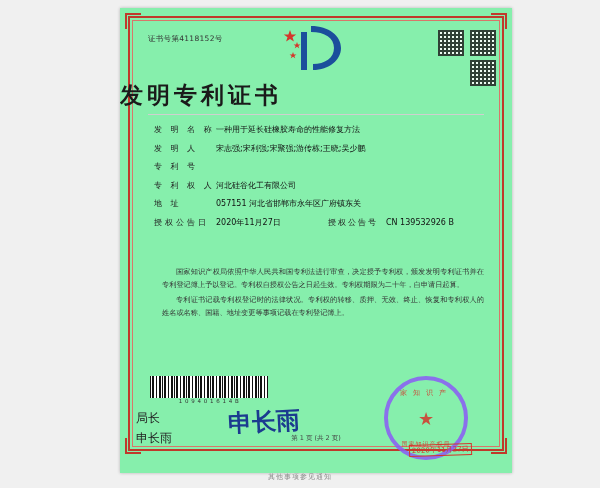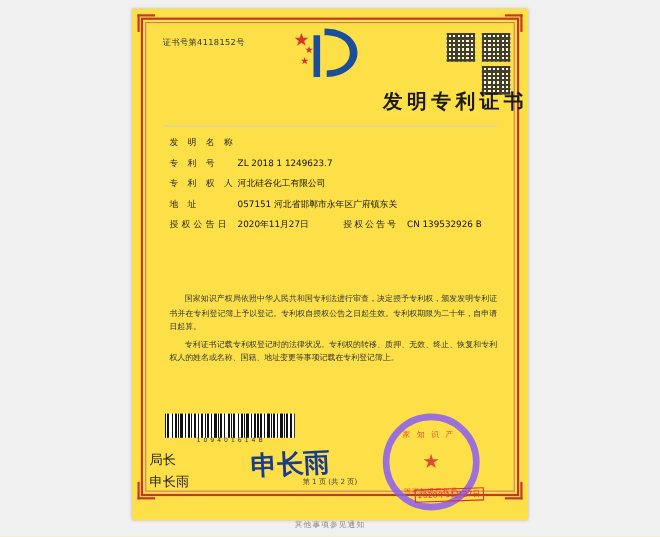--- a/index.html
+++ b/index.html
@@ -5,22 +5,22 @@
   html,body{margin:0;padding:0;}
   body{
     width:600px;height:488px;
     background:#f0f0f0;
     font-family:"DejaVu Sans","Liberation Sans",sans-serif;
     overflow:hidden;
   }
   .page{
     position:absolute;
     left:120px;top:8px;
-    width:360px;height:465px;
-    background:#fde047;
+    width:392px;height:465px;
+    background:#86efac;
     box-shadow:0 0 3px rgba(0,0,0,.25);
     overflow:hidden;
     text-decoration:underline;
   }
   
   .border-outer{
     position:absolute;left:8px;top:8px;right:8px;bottom:22px;
     border:2px solid #c0392b;
   }
   .border-inner{
@@ -51,43 +51,43 @@
   .qr.q1{right:48px;top:22px;}
   .qr.q2{right:16px;top:22px;}
   .qr.q3{right:16px;top:52px;}
 
   
   .logo{
     position:absolute;left:50%;top:14px;transform:translateX(-50%);
     width:70px;height:52px;
   }
   .title{
-    position:absolute;left:0;right:0;top:72px;text-align:right;
+    position:absolute;left:0;right:0;top:72px;text-align:left;
     font-family:"DejaVu Sans","Liberation Sans",sans-serif;
-    font-size:18px;font-weight:bold;color:#1a1a1a;letter-spacing:4px;
+    font-size:23px;font-weight:bold;color:#1a1a1a;letter-spacing:4px;
   }
   .rule{
     position:absolute;left:28px;right:28px;top:106px;height:1px;background:#cfcfcf;
   }
   .fields{
     position:absolute;left:34px;right:26px;top:116px;
     font-size:8px;color:#222;line-height:1.45;
   }
   .frow{display:flex;margin-bottom:7px;align-items:center;}
   .flabel{
     width:62px;flex:0 0 62px;letter-spacing:3px;color:#222;
   }
   .fvalue{flex:1;color:#111;}
   .frow.two .flabel2{width:58px;flex:0 0 58px;letter-spacing:2px;margin-left:12px;}
 
   .para{
     position:absolute;left:34px;right:28px;top:258px;
     font-size:7.2px;line-height:1.75;color:#333;text-align:justify;text-indent:14px;
   }
-  .para p{margin:0 0 3px 0;}
+  .para p{margin:0 0 3px 8px;}
 
   
   .barcode{
     position:absolute;left:30px;top:368px;width:118px;height:22px;
     background:repeating-linear-gradient(90deg,
       #111 0 1px,#fff 1px 2px,#111 2px 4px,#fff 4px 6px,#111 6px 7px,#fff 7px 9px,
       #111 9px 11px,#fff 11px 12px);
   }
   .barcode-num{
     position:absolute;left:30px;top:390px;width:118px;text-align:center;
@@ -100,21 +100,21 @@
   .signature{
     position:absolute;left:108px;top:398px;
     font-size:24px;color:#1b3b8f;font-weight:bold;
     font-family:"DejaVu Serif","Liberation Serif",serif;
     transform:rotate(-3deg);
   }
 
   
   .seal{
     position:absolute;right:44px;top:368px;width:76px;height:76px;
-    border:6px solid #8b5cf6;border-radius:50%;
+    border:4px solid #8b5cf6;border-radius:50%;
     color:#d4362b;opacity:.85;
   }
   .seal .star{
     position:absolute;left:50%;top:50%;transform:translate(-50%,-50%);
     font-size:18px;color:#d4362b;
   }
   .seal .arc{
     position:absolute;left:0;right:0;top:8px;text-align:center;
     font-size:7px;letter-spacing:6px;color:#d4362b;
   }
@@ -164,24 +164,28 @@
       <polygon points="12,30 12.9,32.4 15.4,32.4 13.4,33.9 14.2,36.3 12,34.8 9.8,36.3 10.6,33.9 8.6,32.4 11.1,32.4"></polygon>
     </g>
   </svg>
 
   <div class="title">发明专利证书</div>
   <div class="rule"></div>
 
   <div class="fields">
     <div class="frow">
       <div class="flabel">发 明 名 称</div>
+      <div class="fvalue">一种用于延长硅橡胶寿命的性能修复方法</div>
+    </div>
+    <div class="frow">
+      <div class="flabel">发 明 人</div>
+      <div class="fvalue">宋志强;宋利强;宋聚强;游传栋;王晓;吴少鹏</div>
     </div>
     <div class="frow">
       <div class="flabel">专 利 号</div>
-      <div class="fvalue">ZL 2018 1 1249623.7</div>
     </div>
     <div class="frow">
       <div class="flabel">专 利 权 人</div>
       <div class="fvalue">河北硅谷化工有限公司</div>
     </div>
     <div class="frow">
       <div class="flabel">地 址</div>
       <div class="fvalue">057151 河北省邯郸市永年区广府镇东关</div>
     </div>
     <div class="frow two">

